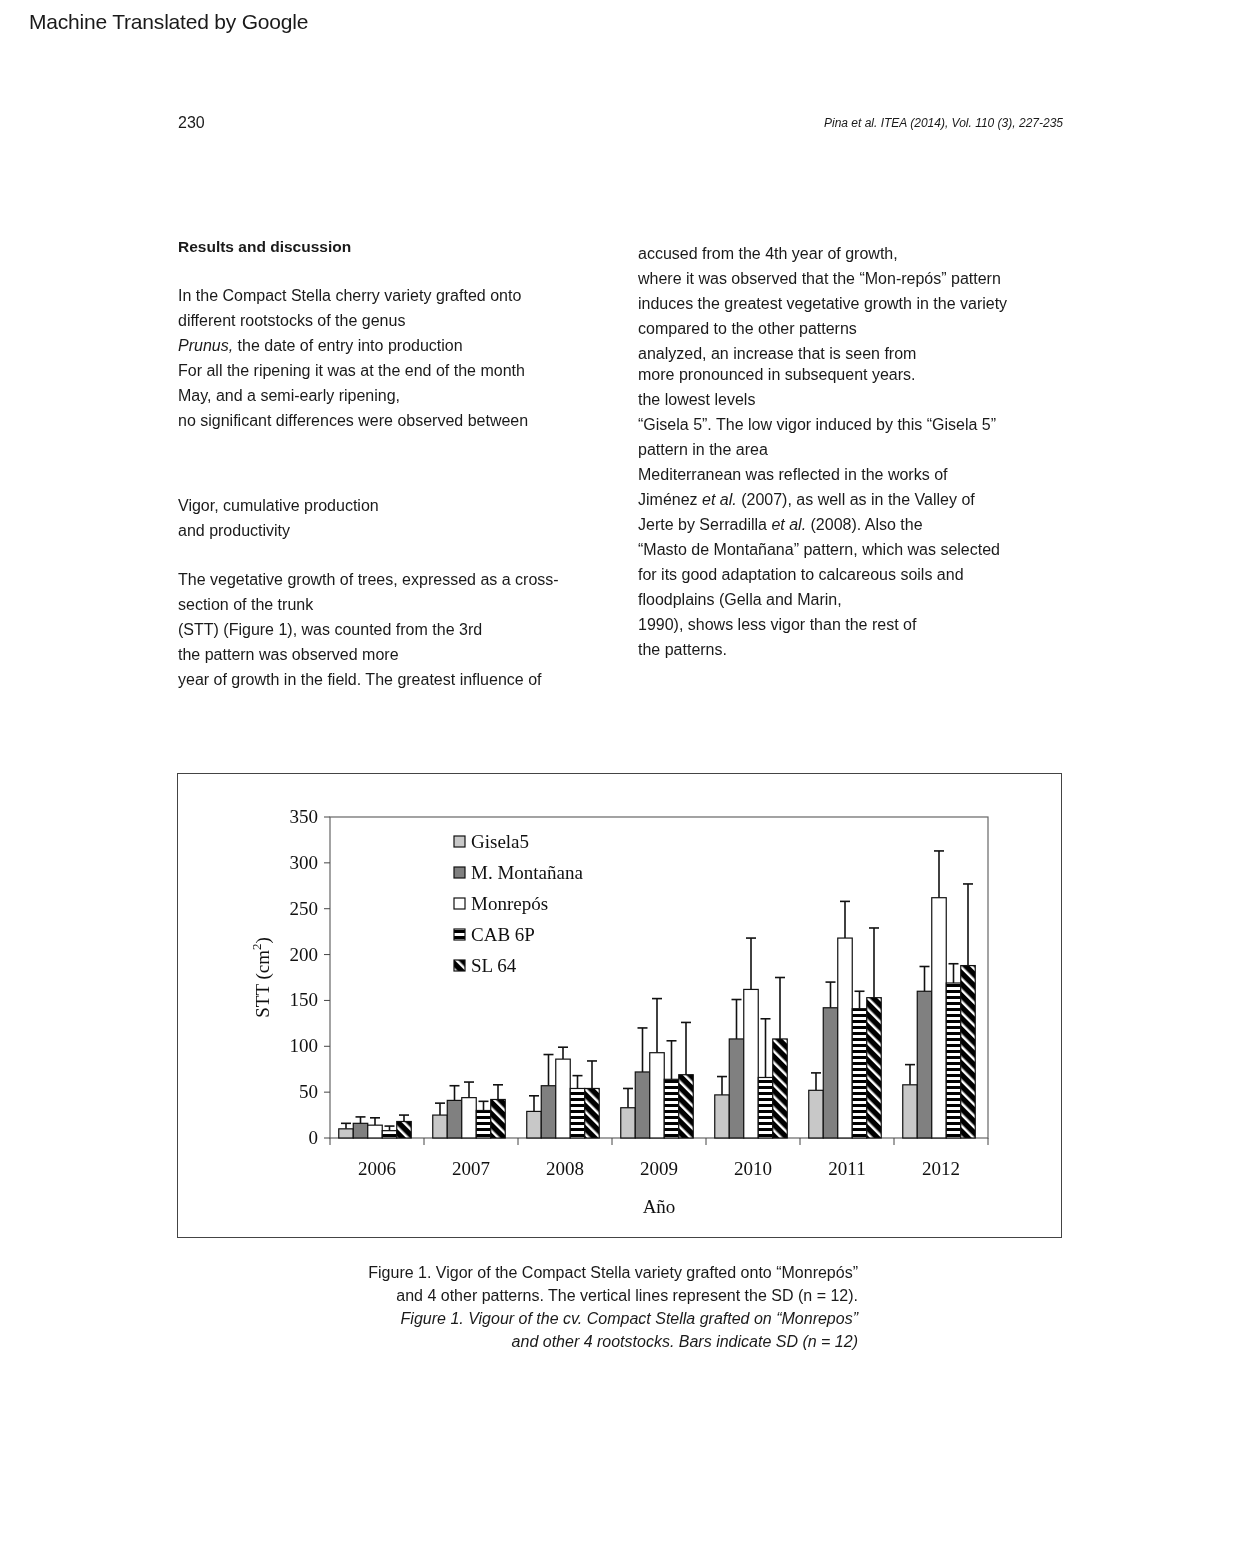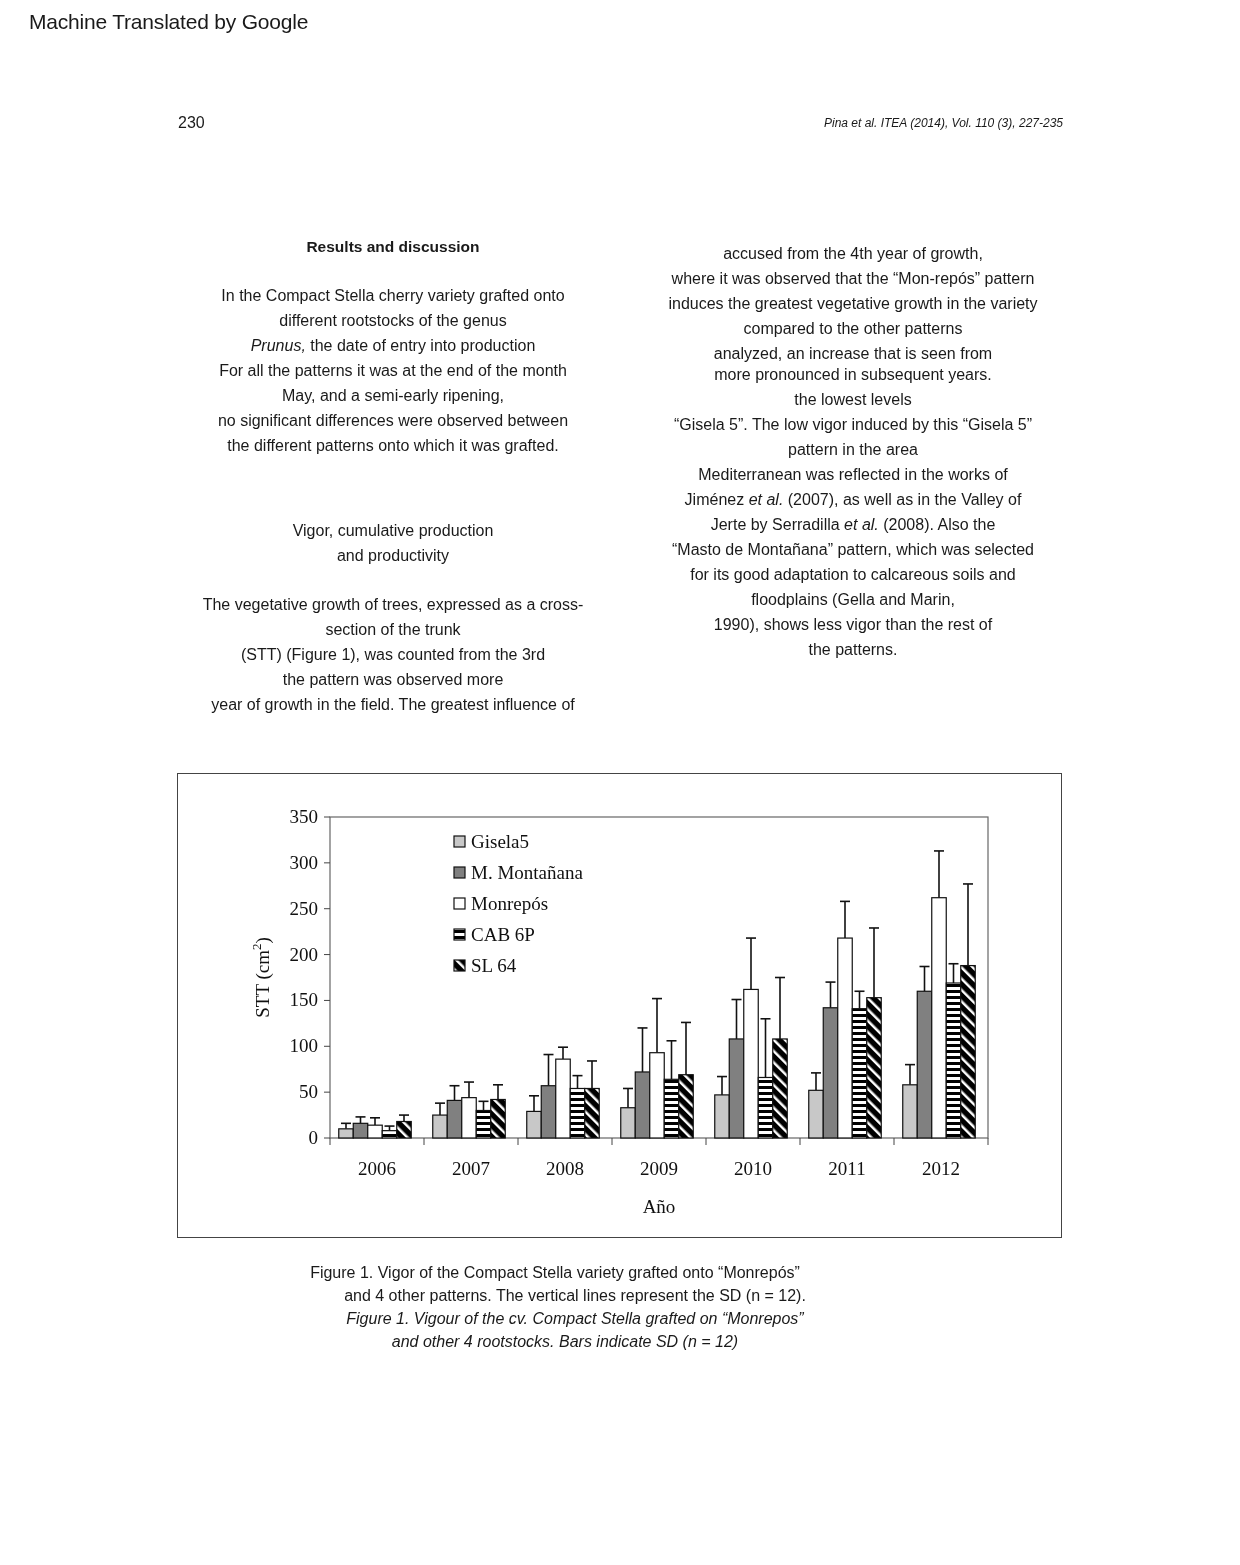--- a/index.html
+++ b/index.html
@@ -1,49 +1,48 @@
 <!DOCTYPE html>
 <html><head>
 <meta charset="utf-8">
 <style>
   html, body { margin: 0; padding: 0; background: #ffffff; }
   body { width: 1240px; height: 1565px; position: relative; font-family: "Liberation Sans", sans-serif; color: #1a1a1a; overflow: hidden; }
   .mt-banner { position: absolute; left: 29px; top: 10px; font-size: 21px; letter-spacing: -0.2px; }
   .page-num { position: absolute; left: 178px; top: 114px; font-size: 16px; }
   .running-head { position: absolute; right: 177px; top: 116px; font-size: 12px; font-style: italic; }
   .col { position: absolute; font-size: 16px; line-height: 25px; }
-  .col p { margin: 0; text-align: center; }
+  .col p { margin: 0; }
   .col-left { left: 178px; top: 234px; width: 430px; }
   .col-right { left: 638px; top: 241px; width: 430px; }
   .sec-title { font-weight: bold; font-size: 15.5px; }
   .gap { height: 24px; }
   .gap-lg { height: 50px; }
   .figure-box { position: absolute; left: 177px; top: 773px; width: 885px; height: 465px; border: 1px solid #444; box-sizing: border-box; }
   .figure-box svg { position: absolute; left: 0; top: 0; }
-  .caption { position: absolute; left: 275px; top: 1261px; width: 560px; font-size: 16px; line-height: 23px; text-align: center; }
+  .caption { position: absolute; left: 298px; top: 1261px; width: 560px; font-size: 16px; line-height: 23px; text-align: right; }
   .caption .en { font-style: italic; }
 </style>
 </head>
 <body>
 
 <div class="mt-banner">Machine Translated by Google</div>
 <div class="page-num">230</div>
 <div class="running-head">Pina et al. ITEA (2014), Vol. 110 (3), 227-235</div>
 
 <div class="col col-left">
   <p class="sec-title">Results and discussion</p>
   <div class="gap"></div>
   <div>
     <p>In the Compact Stella cherry variety grafted onto</p>
     <p>different rootstocks of the genus</p>
     <p><i>Prunus,</i><span> the date of entry into production</span></p>
-    <p>For all the patterns it was at the end of the month</p>
+    <p>For all the ripening it was at the end of the month</p>
     <p>May, and a semi-early ripening,</p>
     <p>no significant differences were observed between</p>
-    <p>the different patterns onto which it was grafted.</p>
   </div>
   <div class="gap-lg"></div>
   <div style="height:10px"></div>
   <p>Vigor, cumulative production</p>
   <p>and productivity</p>
   <div class="gap"></div>
   <div>
     <p>The vegetative growth of trees, expressed as a cross-</p>
     <p>section of the trunk</p>
     <p>(STT) (Figure 1), was counted from the 3rd</p>

